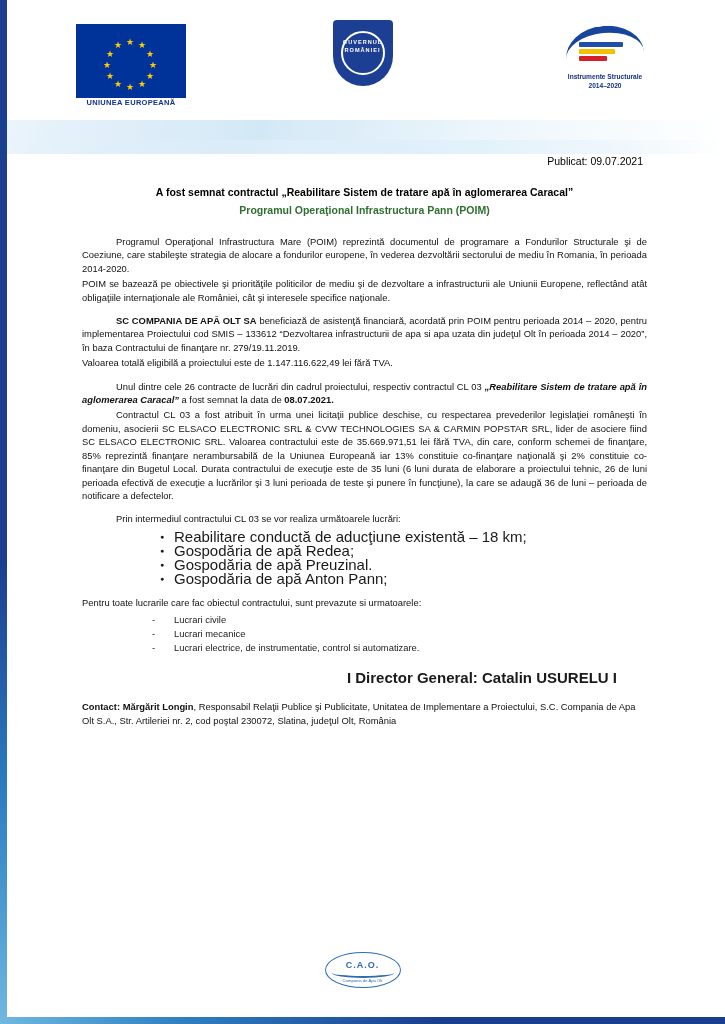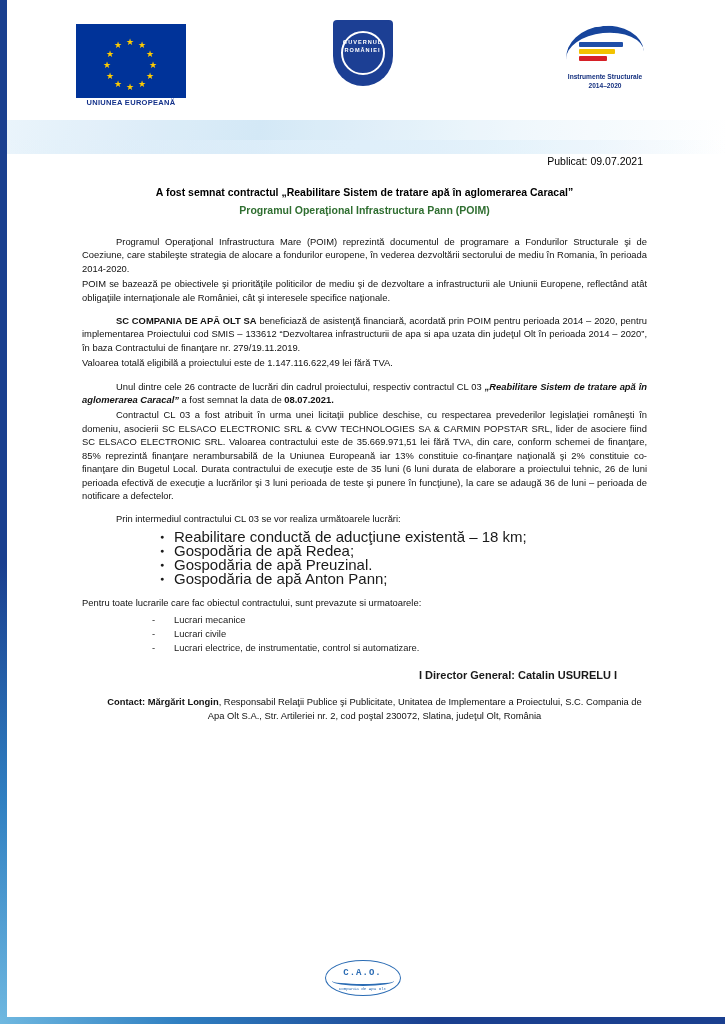--- a/index.html
+++ b/index.html
@@ -261,44 +261,43 @@
   }
   ul.dashes li:before {
     content: "-";
     position: absolute;
     left: 0;
     top: 0;
   }
 
   .director {
     text-align: right;
-    font-size: 11px;
+    font-size: 15px;
     font-weight: bold;
     margin: 14px 0 14px 0;
     padding-right: 30px;
   }
 
   .contact {
     font-size: 9.2px;
     line-height: 13.2px;
   }
   .contact a {
     color: #1d4fd8;
     text-decoration: underline;
   }
 
   
   .footer-logo {
     position: absolute;
     left: 50%;
     transform: translateX(-50%);
-    bottom: 28px;
+    bottom: 36px;
     width: 110px;
     text-align: center;
-    font-family: Liberation Mono, monospace;
   }
   .cao-oval {
     width: 74px;
     height: 34px;
     margin: 0 auto;
     border: 1px solid #2b6cb4;
     border-radius: 50%;
     position: relative;
     background: #ffffff;
   }
@@ -405,30 +404,30 @@
     <p class="para indent">Prin intermediul contractului CL 03 se vor realiza următoarele lucrări:</p>
     <ul class="bullets">
       <li>Reabilitare conductă de aducţiune existentă – 18 km;</li>
       <li>Gospodăria de apă Redea;</li>
       <li>Gospodăria de apă Preuzinal.</li>
       <li>Gospodăria de apă Anton Pann;</li>
     </ul>
 
     <p class="para">Pentru toate lucrarile care fac obiectul contractului, sunt prevazute si urmatoarele:</p>
     <ul class="dashes">
+      <li>Lucrari civile</li>
       <li>Lucrari mecanice</li>
-      <li>Lucrari civile</li>
       <li>Lucrari electrice, de instrumentatie, control si automatizare.</li>
     </ul>
 
 
     <div class="director">I Director General: Catalin USURELU I</div>
 
     <div class="contact">
-      <p class="para" style="text-align:center;margin-bottom:0;margin-left:20px;">
+      <p class="para" style="text-align:left;margin-bottom:0;">
         <span class="b">Contact: </span><span class="b">Mărgărit Longin</span><span>, Responsabil Relaţii Publice şi Publicitate, Unitatea de Implementare a Proiectului, S.C. Compania de Apa Olt S.A., Str. Artileriei nr. 2, cod poştal 230072, Slatina, judeţul Olt, România</span>
       </p>
     </div>
 
   </div>
 
   <div class="footer-logo">
     <div class="cao-oval">
       <div class="cao-text">C.A.O.</div>
       <div class="cao-wave"></div>

